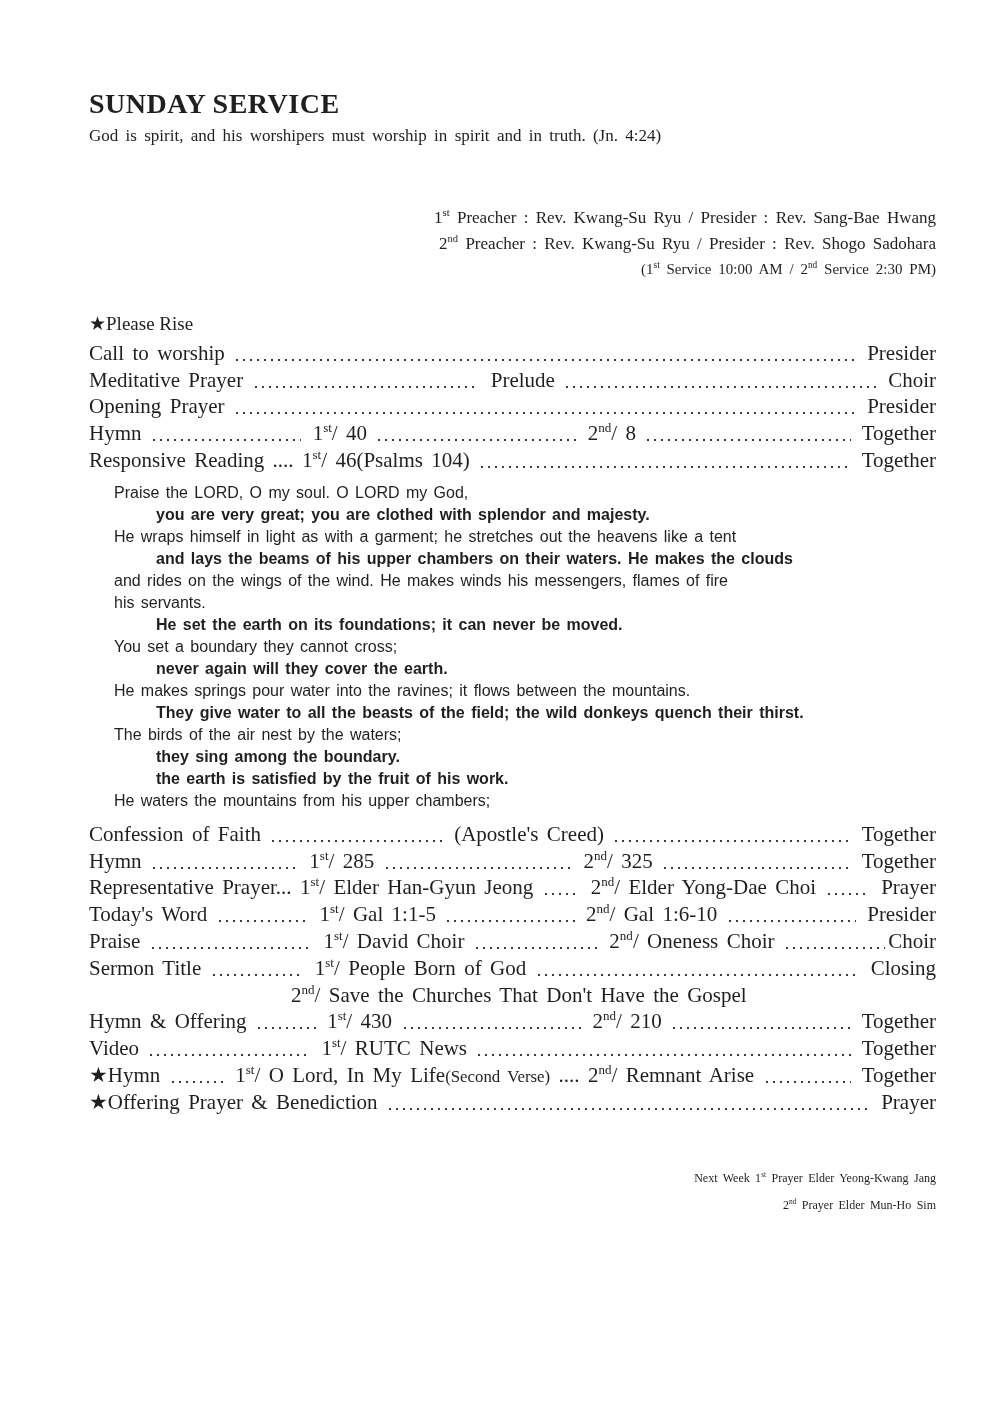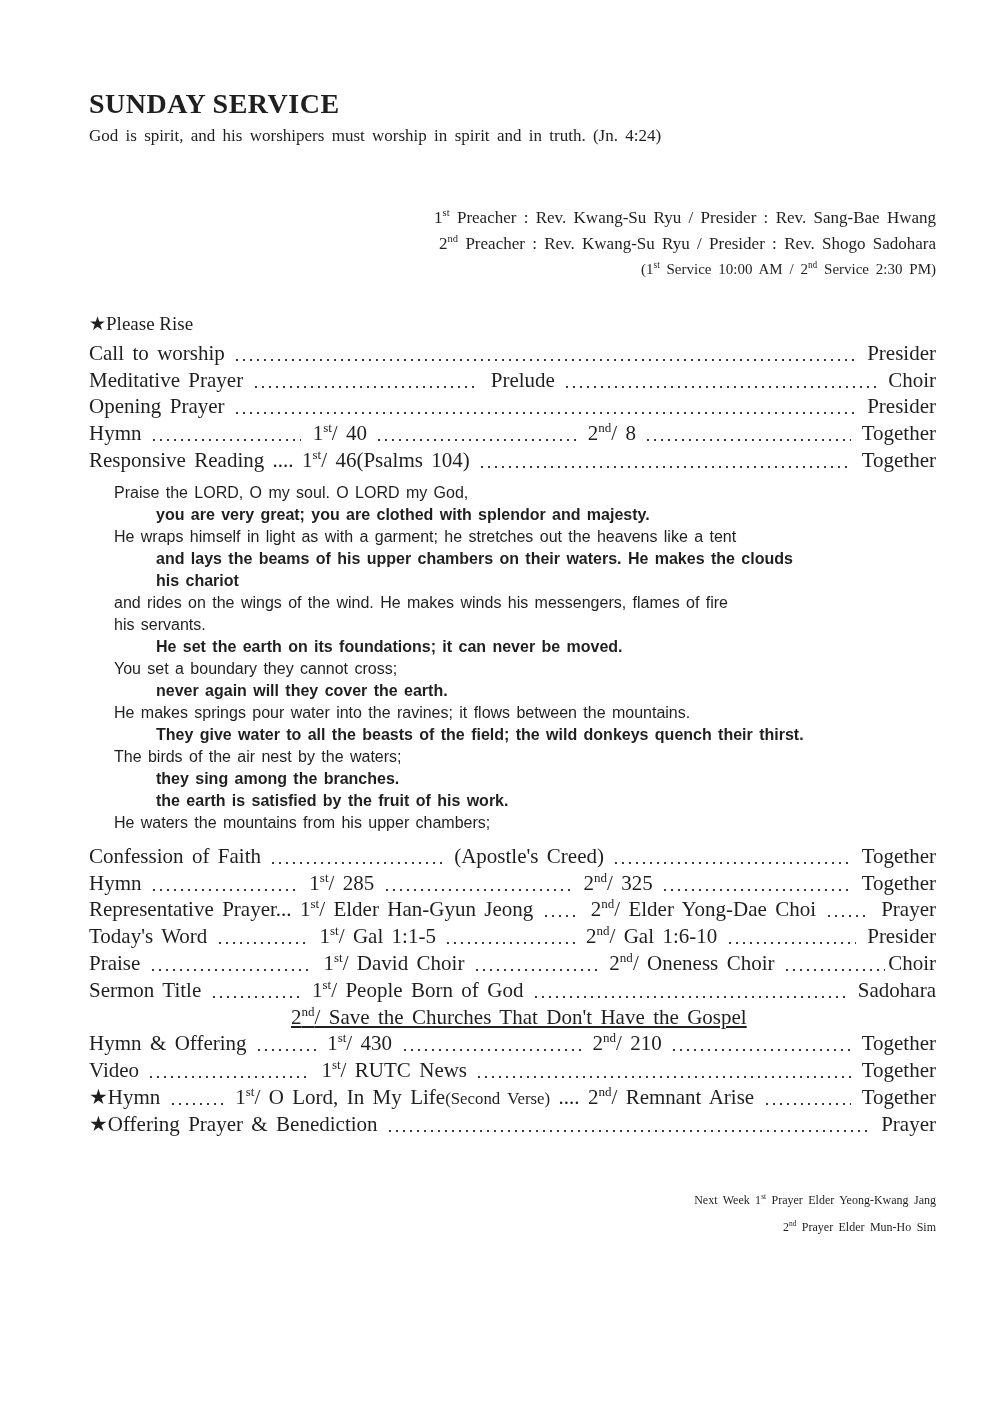--- a/index.html
+++ b/index.html
@@ -67,21 +67,21 @@
     flex: 0 0 auto;
   }
   .leader {
     flex: 1 1 0;
     min-width: 10px;
     height: 2px;
     align-self: flex-end;
     margin: 0 3px 5px 3px;
     background: repeating-linear-gradient(90deg, #3b3b3b 0 2px, transparent 2px 7px);
   }
-  .indent-sermon { padding-left: 202px; text-decoration: underline; }
+  .indent-sermon { padding-left: 202px; }
   .reading-block {
     margin: 9px 0 0 25px;
     font-family: "Liberation Sans", sans-serif;
     font-size: 16px;
     line-height: 22px;
     word-spacing: 0.12em;
   }
   .reading-line.bold {
     font-weight: bold;
     padding-left: 42px;
@@ -148,30 +148,29 @@
         <span class="leader" style="flex-grow: 1;"></span>
         <span class="seg"> Together</span>
       </div>
     </div>
 
   <div class="reading-block" id="reading">
       <div class="reading-line">Praise the LORD, O my soul. O LORD my God,</div>
       <div class="reading-line bold">you are very great; you are clothed with splendor and majesty.</div>
       <div class="reading-line">He wraps himself in light as with a garment; he stretches out the heavens like a tent</div>
       <div class="reading-line bold">and lays the beams of his upper chambers on their waters. He makes the clouds</div>
-      <div class="reading-line bold">his chariot</div>
       <div class="reading-line">and rides on the wings of the wind. He makes winds his messengers, flames of fire</div>
       <div class="reading-line">his servants.</div>
       <div class="reading-line bold">He set the earth on its foundations; it can never be moved.</div>
       <div class="reading-line">You set a boundary they cannot cross;</div>
       <div class="reading-line bold">never again will they cover the earth.</div>
       <div class="reading-line">He makes springs pour water into the ravines; it flows between the mountains.</div>
       <div class="reading-line bold">They give water to all the beasts of the field; the wild donkeys quench their thirst.</div>
       <div class="reading-line">The birds of the air nest by the waters;</div>
-      <div class="reading-line bold">they sing among the branches.</div>
+      <div class="reading-line bold">they sing among the boundary.</div>
       <div class="reading-line bold">the earth is satisfied by the fruit of his work.</div>
       <div class="reading-line">He waters the mountains from his upper chambers;</div>
     </div>
 
   <div class="order-block" id="order-bottom">
       <div class="order-line">
         <span class="seg">Confession of Faith </span>
         <span class="leader" style="flex-grow: 0.42;"></span>
         <span class="seg"> (Apostle's Creed) </span>
         <span class="leader" style="flex-grow: 0.58;"></span>
@@ -209,21 +208,21 @@
         <span class="leader" style="flex-grow: 0.32;"></span>
         <span class="seg"> 2<sup>nd</sup>/ Oneness Choir </span>
         <span class="leader" style="flex-grow: 0.26;"></span>
         <span class="seg">Choir</span>
       </div>
       <div class="order-line">
         <span class="seg">Sermon Title </span>
         <span class="leader" style="flex-grow: 0.22;"></span>
         <span class="seg"> 1<sup>st</sup>/ People Born of God </span>
         <span class="leader" style="flex-grow: 0.78;"></span>
-        <span class="seg"> Sadohara</span>
+        <span class="seg"> Closing</span>
       </div>
       <div class="order-line indent-sermon">
         <span class="seg">2<sup>nd</sup>/ Save the Churches That Don't Have the Gospel</span>
       </div>
       <div class="order-line">
         <span class="seg">Hymn &amp; Offering </span>
         <span class="leader" style="flex-grow: 0.14;"></span>
         <span class="seg"> 1<sup>st</sup>/ 430 </span>
         <span class="leader" style="flex-grow: 0.43;"></span>
         <span class="seg"> 2<sup>nd</sup>/ 210 </span>

